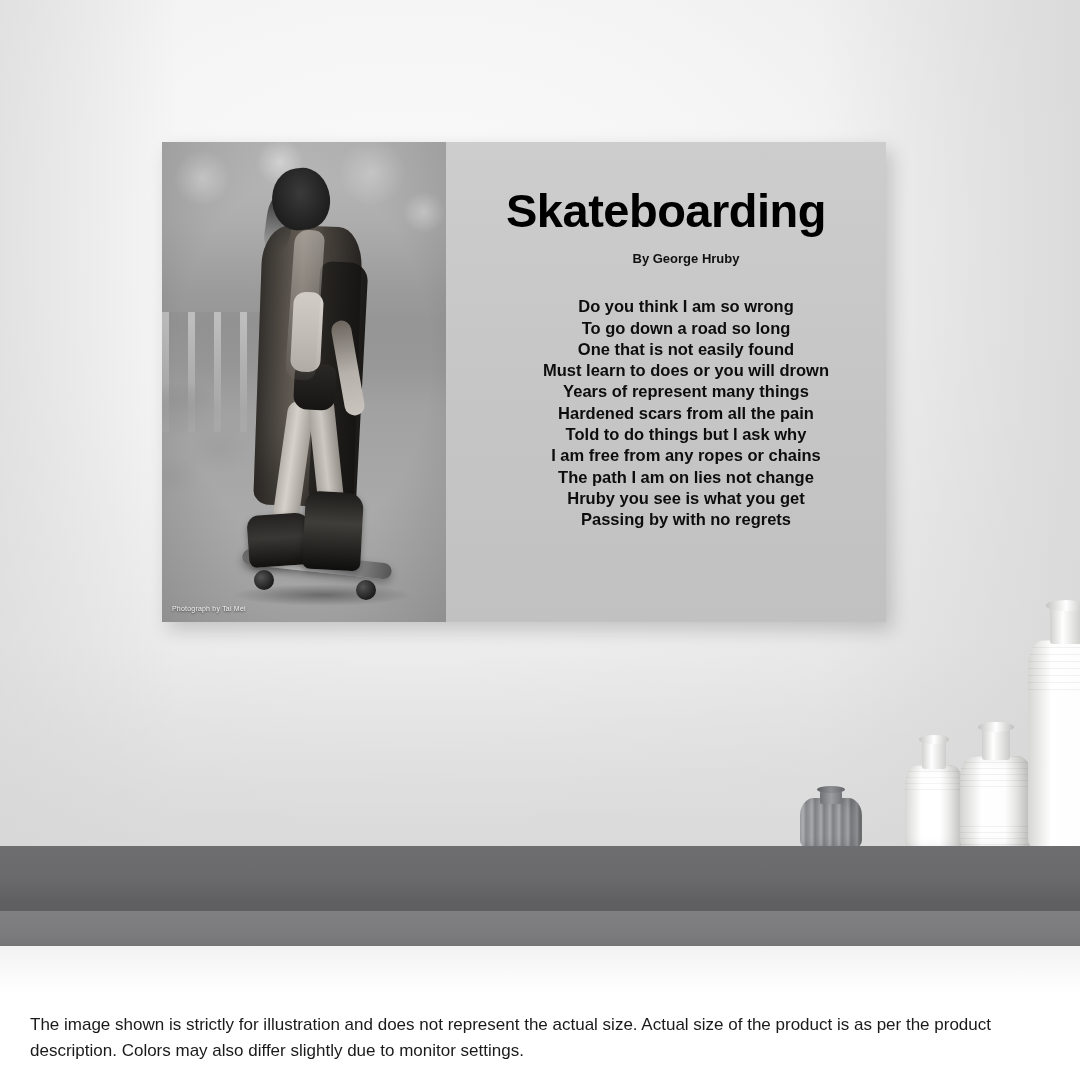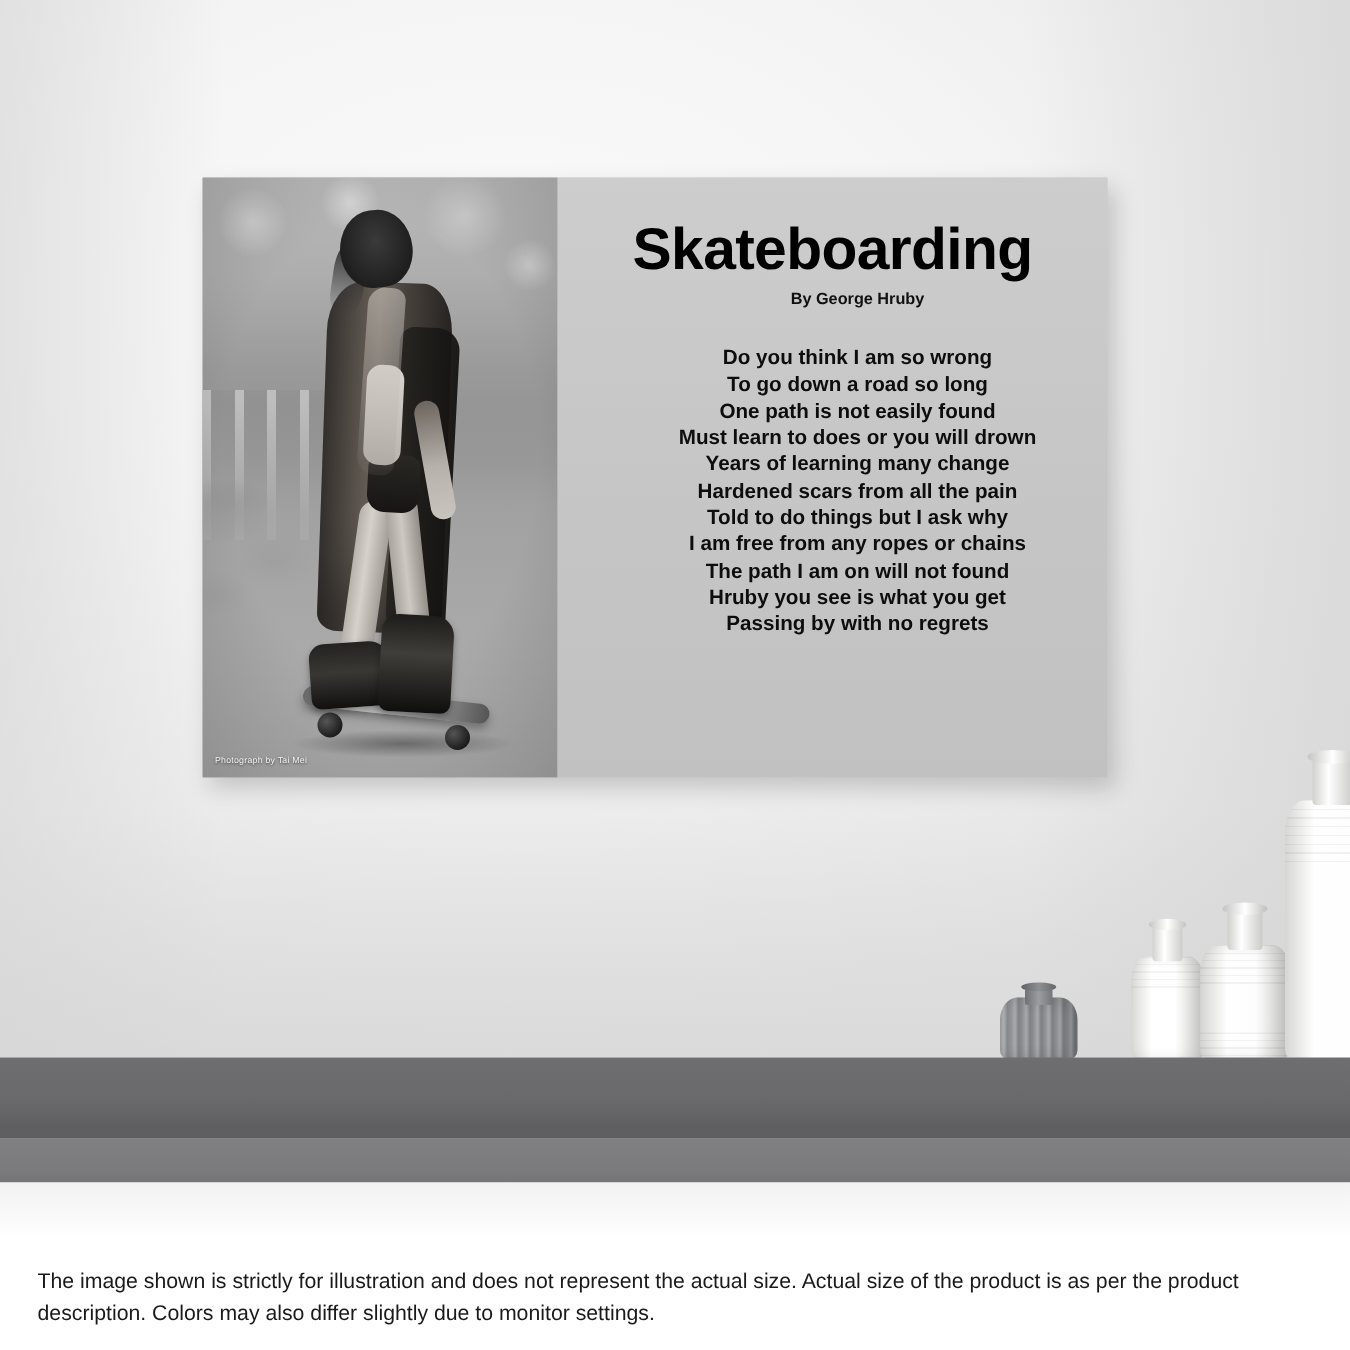--- a/index.html
+++ b/index.html
@@ -445,21 +445,21 @@
     color: #111111;
     text-align: center;
     padding-top: 28px;
     box-sizing: border-box;
   }
   .art-title {
     font-size: 47px;
     font-weight: bold;
     letter-spacing: -0.5px;
     line-height: 1.05;
-    margin: 4px;
+    margin: 16px;
     color: #000000;
   }
   .art-author {
     font-size: 13px;
     font-weight: bold;
     margin-top: 8px;
     color: #101010;
     padding-left: 40px;
   }
   .poem {
@@ -525,27 +525,27 @@
 
       <div class="photo-credit">Photograph by Tai Mei</div>
     </div>
 
     <div class="text-panel">
       <div class="art-title">Skateboarding</div>
       <div class="art-author">By George Hruby</div>
       <div class="poem">
         <div>Do you think I am so wrong</div>
         <div>To go down a road so long</div>
-        <div>One path is not easily found</div>
+        <div>One that is not easily found</div>
         <div>Must learn to does or you will drown</div>
-        <div>Years of learning many change</div>
+        <div>Years of represent many things</div>
         <div>Hardened scars from all the pain</div>
         <div>Told to do things but I ask why</div>
         <div>I am free from any ropes or chains</div>
-        <div>The path I am on will not found</div>
+        <div>The path I am on lies not change</div>
         <div>Hruby you see is what you get</div>
         <div>Passing by with no regrets</div>
       </div>
     </div>
   </div>
 
   <div class="vase vase-dark">
     <div class="body"></div>
     <div class="neck"></div>
     <div class="rim"></div>

